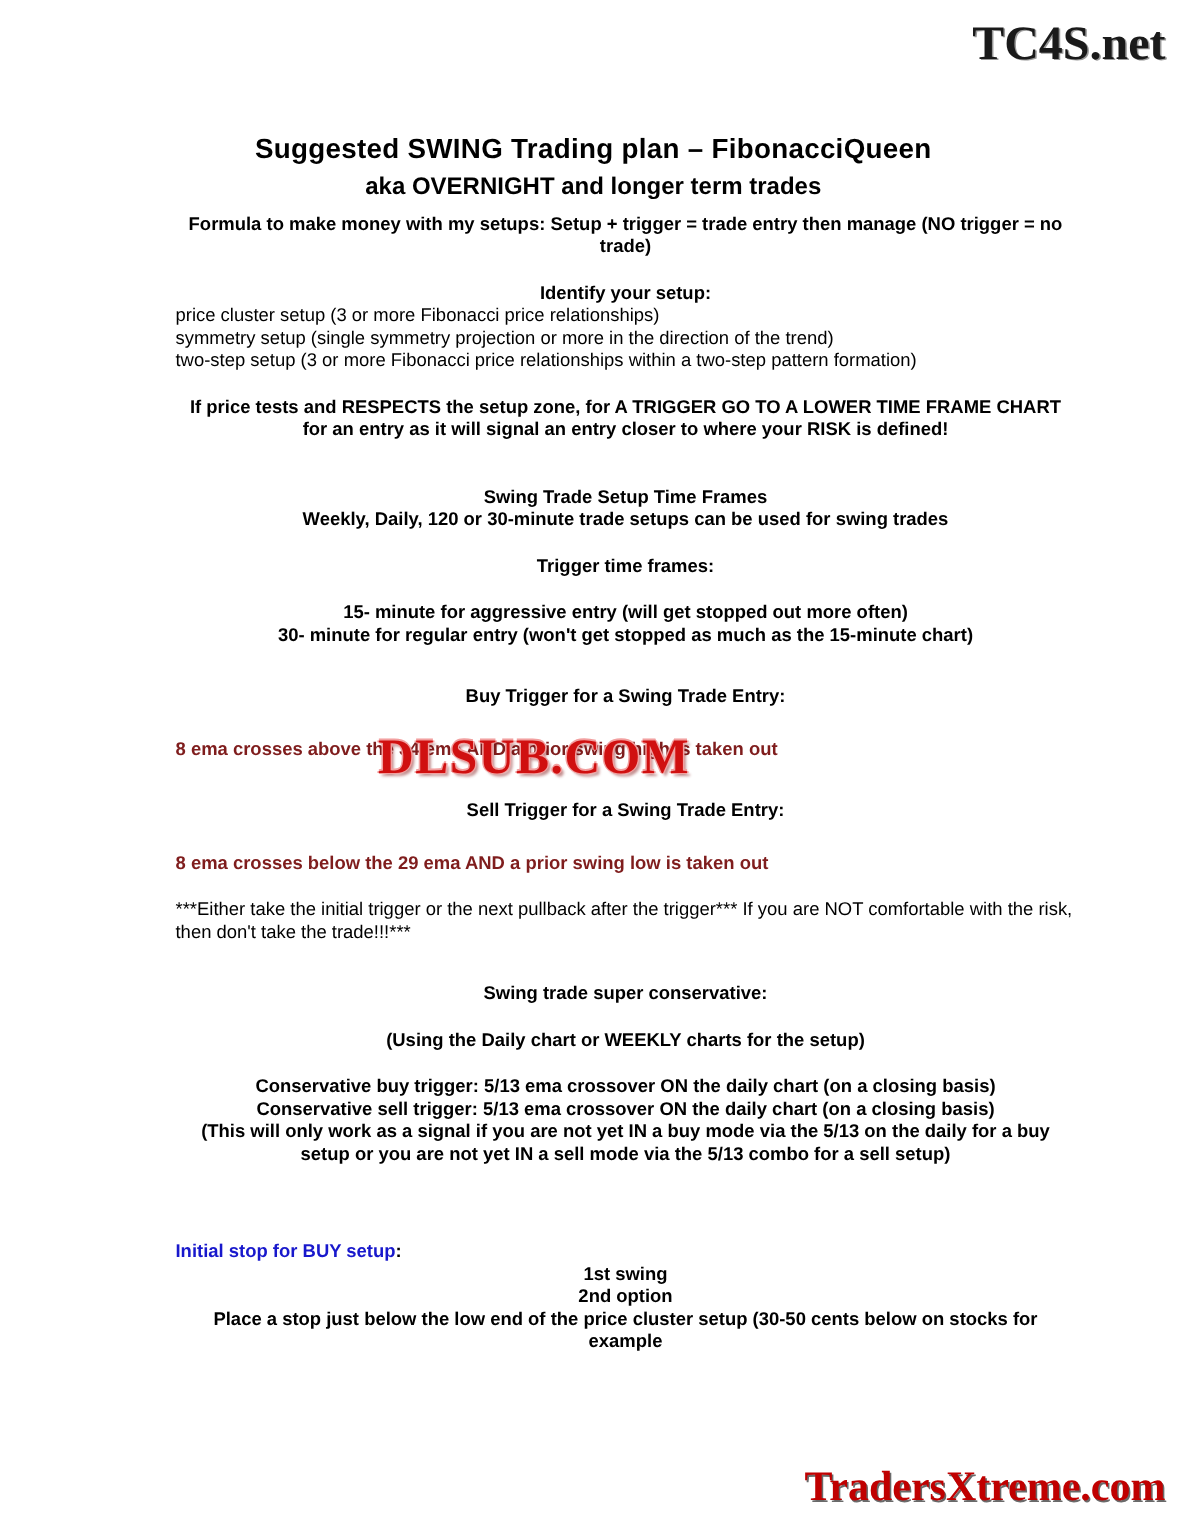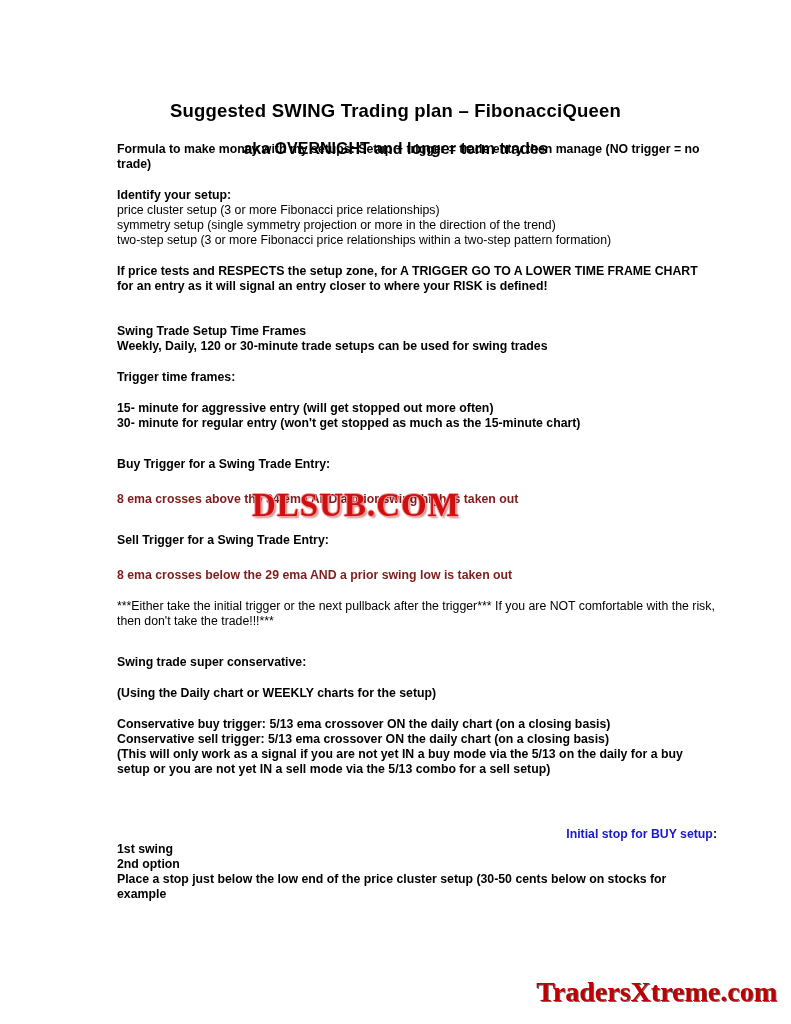--- a/index.html
+++ b/index.html
@@ -67,21 +67,21 @@
 
   
   .doc {
     position: absolute;
     left: 0;
     top: 0;
     width: 791px;
   }
 
   h1.title {
-    margin: 12px;
+    margin: 0;
     padding: 88px 0 0 0;
     text-align: center;
     font-size: 18.5px;
     font-weight: bold;
     letter-spacing: .2px;
   }
   h2.subtitle {
     margin: 0;
     padding: 6px 0 0 0;
     text-align: center;
@@ -94,33 +94,34 @@
     left: 117px;
     top: 142px;
     width: 600px;
   }
 
   p {
     margin: 0;
     font-size: 12.3px;
     line-height: 15px;
   }
-  p.b { font-weight: bold; }
+  p.b { font-weight: bold; text-align: center; }
   p.red { color: #7f1d1d; font-weight: bold; }
-  p.blue { color: #1818cc; font-weight: bold; text-align: right; }
+  p.blue { color: #1818cc; font-weight: bold; }
   .sp16 { height: 16px; }
   .sp20 { height: 20px; }
   .sp26 { height: 26px; }
   .sp30 { height: 30px; }
 </style>
 </head>
 <body>
 
 <div class="page">
 
+  <div class="wm-top">TC4S.net</div>
 
   <div class="doc">
     <h1 class="title">Suggested SWING Trading plan – FibonacciQueen</h1>
     <h2 class="subtitle">aka OVERNIGHT and longer term trades</h2>
 
     <div class="body">
 
       <p class="b">Formula to make money with my setups:  Setup + trigger = trade entry then manage   (NO trigger = no trade)</p>
 
       <div class="sp16"></div>

